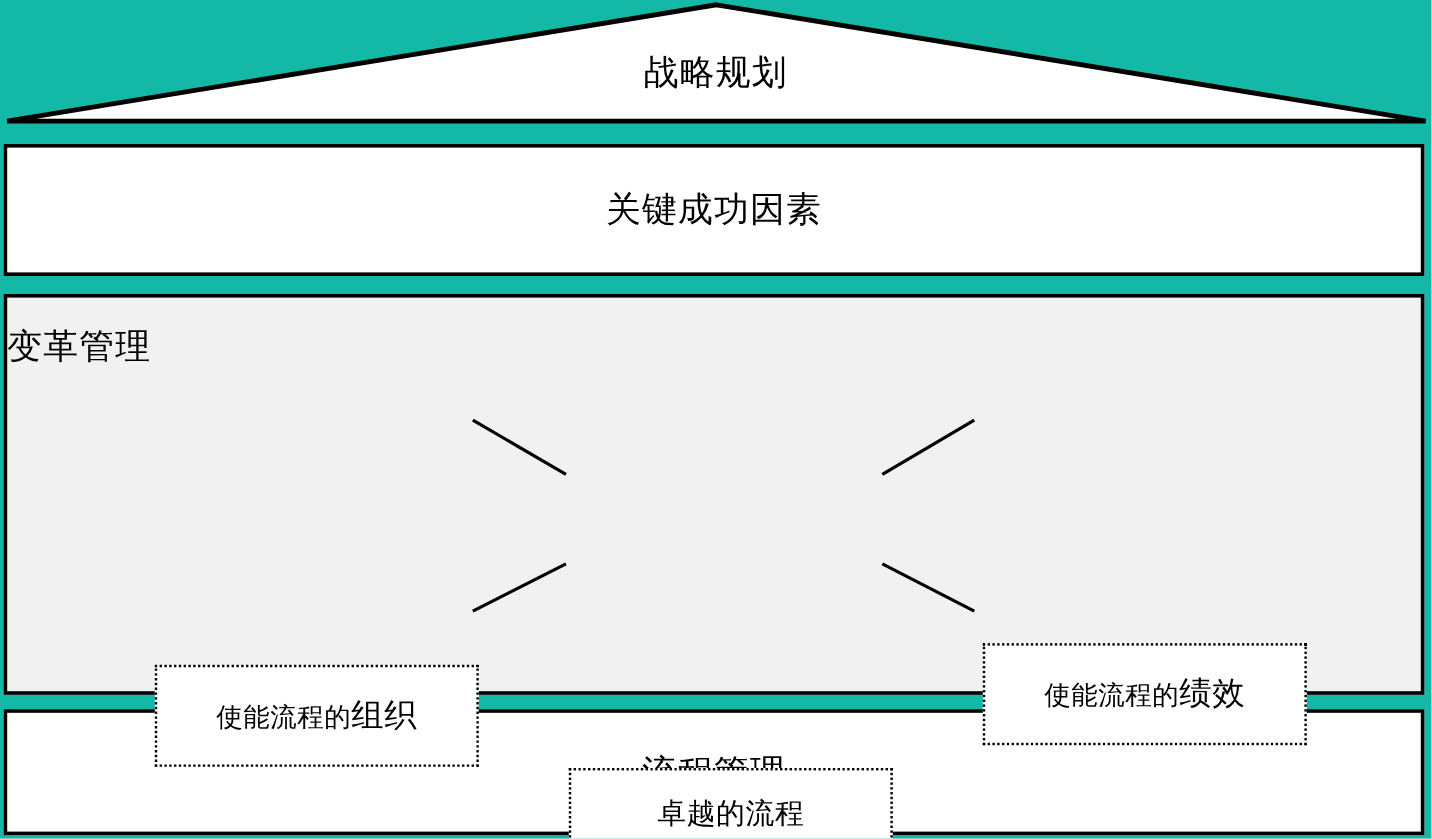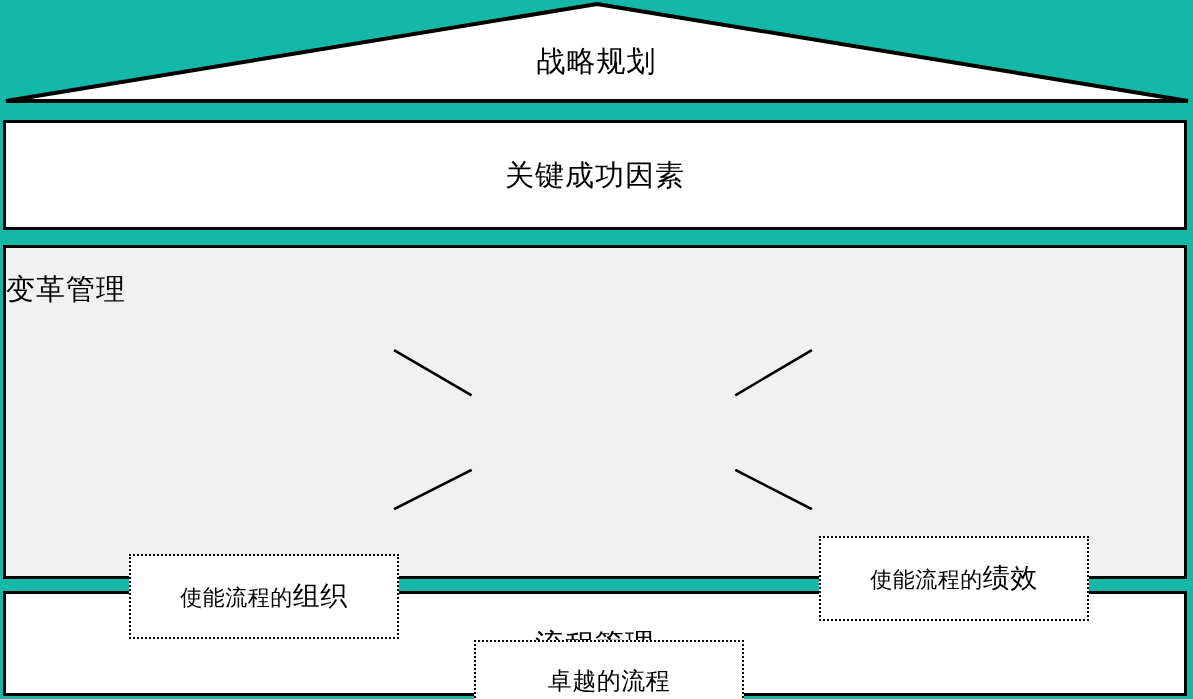--- a/index.html
+++ b/index.html
@@ -116,21 +116,21 @@
     line-height: 28px;
     white-space: nowrap;
     letter-spacing: 0.5px;
   }
   .node-label .emph {
     font-size: 27px;
   }
   #node-org  { left: 123px; top: 306px;  width: 270px; height: 85px; }
   #node-perf { left: 813px; top: 288px;  width: 270px; height: 85px; }
   #node-core { left: 468px; top: 392px;  width: 270px; height: 82px; }
-  #node-core .node-label { font-size: 24px; }
+  #node-core .node-label { font-size: 24px; font-family: Liberation Mono, monospace; }
 </style>
 </head>
 <body>
 
 <div id="diagram-canvas">
 
   <div class="roof-layer">
     <svg width="1193" height="110" viewBox="0 0 1193 110">
       <polygon points="597,4 1188,101 6,101" fill="#ffffff" stroke="#000000" stroke-width="4" stroke-linejoin="miter"></polygon>
     </svg>

